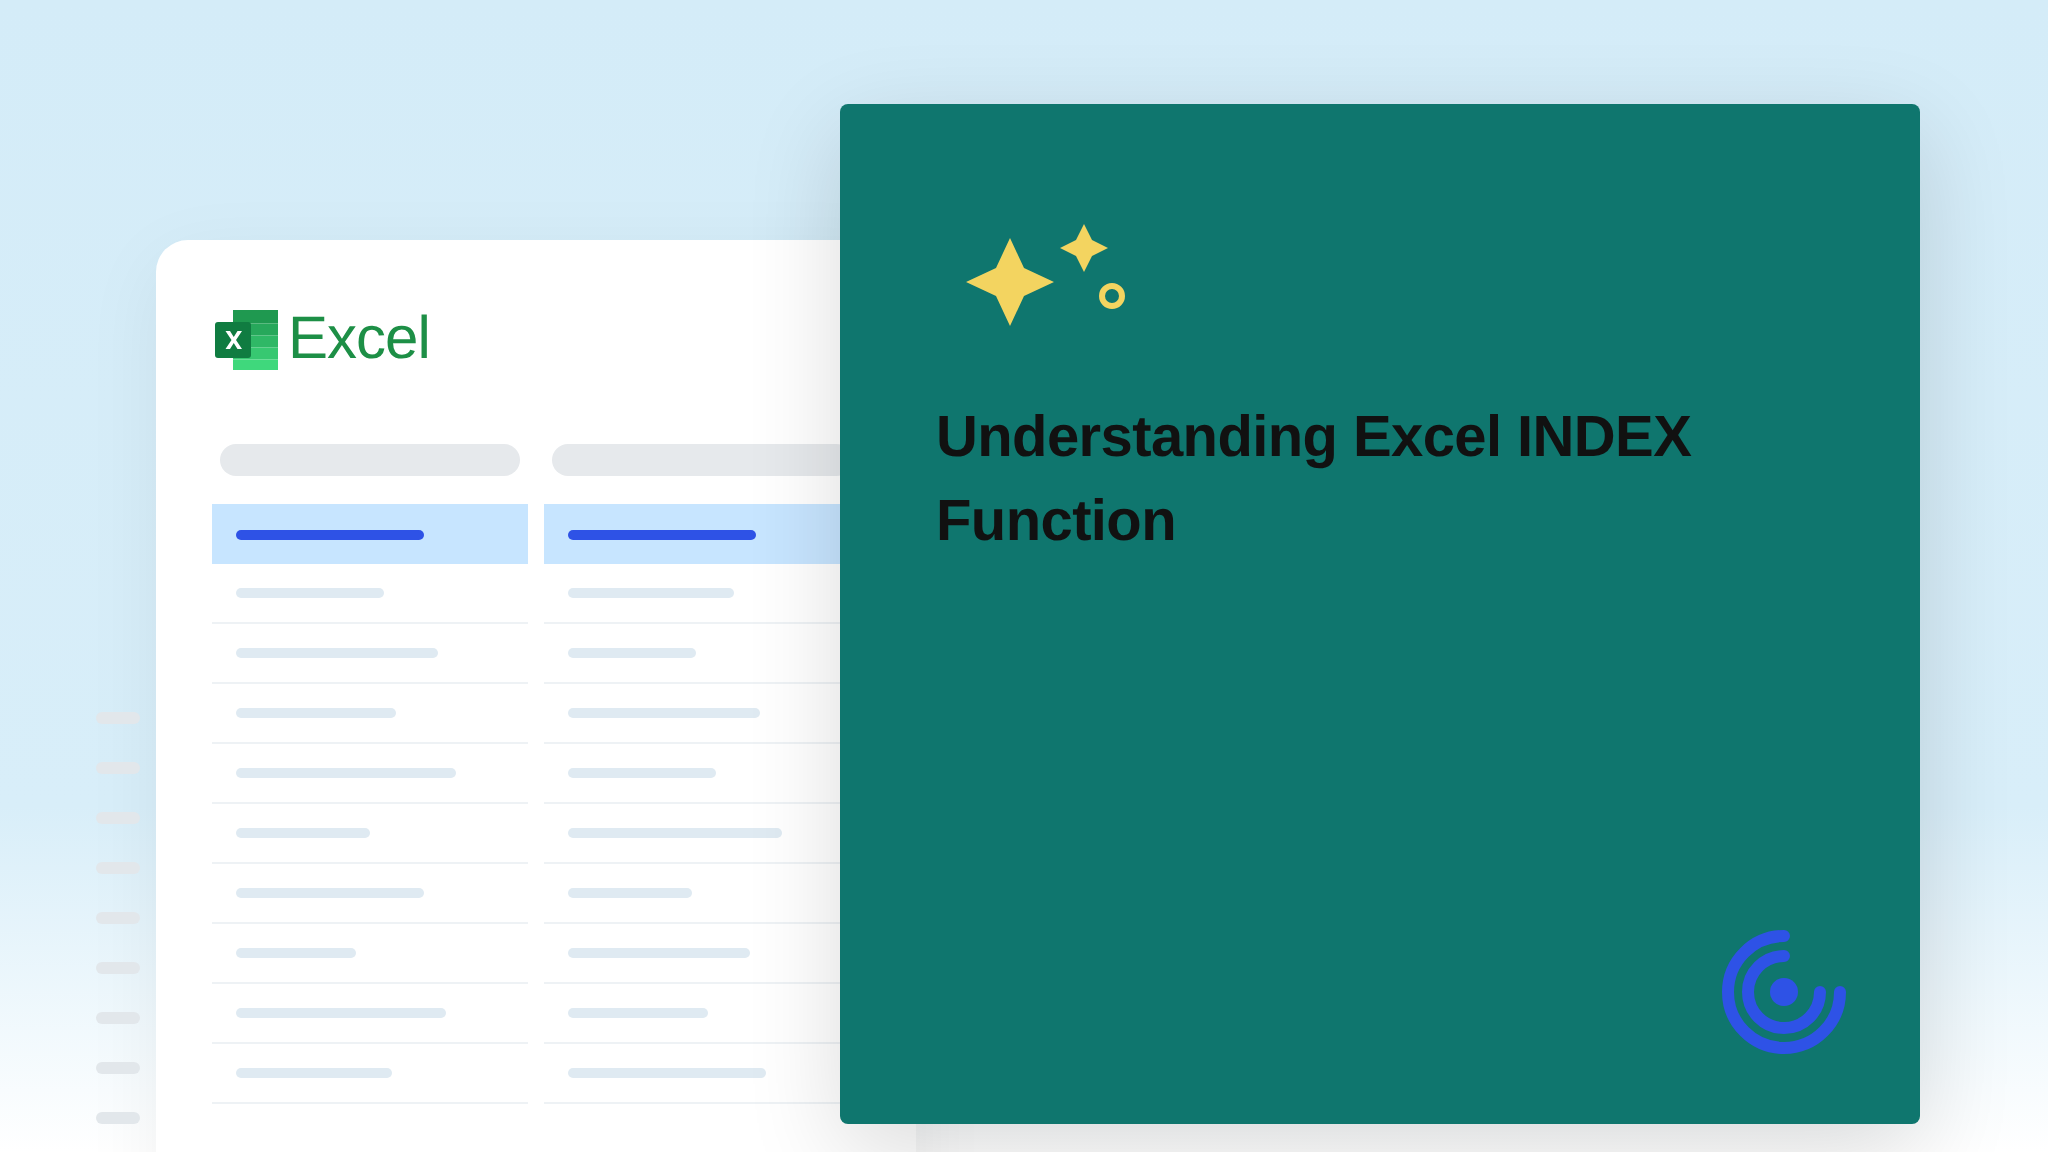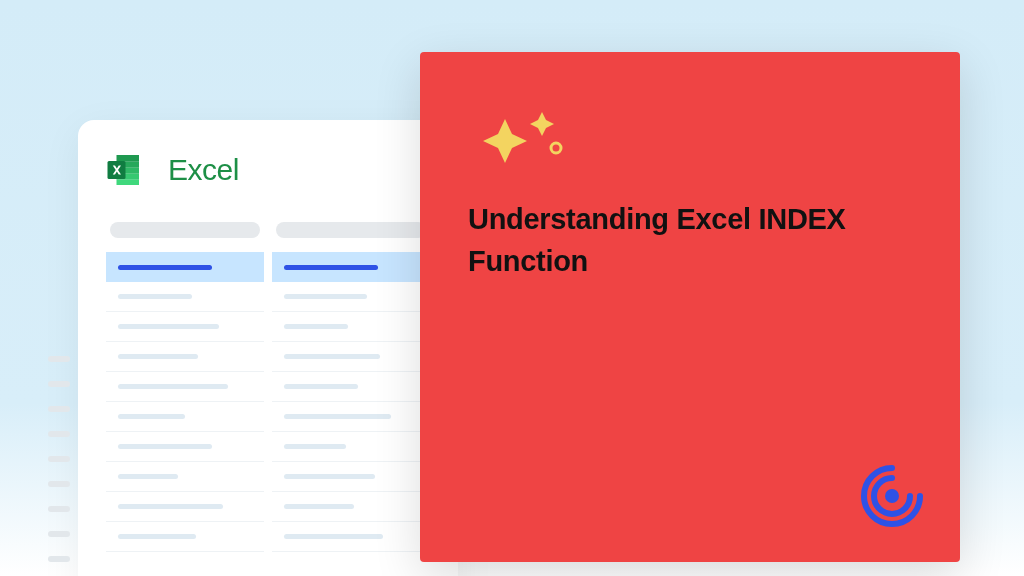--- a/index.html
+++ b/index.html
@@ -20,21 +20,21 @@
       width: 380px;
       height: 500px;
       background: #ffffff;
       border-radius: 16px;
       box-shadow: 0 10px 40px rgba(0,0,0,0.06);
       padding: 32px 28px;
     }
     .excel-header {
       display: flex;
       align-items: center;
-      gap: 26px;
+      gap: 2px;
       margin-bottom: 34px;
     }
     .excel-icon {
       width: 36px;
       height: 36px;
     }
     .excel-label {
       font-size: 30px;
       font-weight: 500;
       color: #1d8f46;
@@ -101,21 +101,21 @@
       border-radius: 3px;
     }
 
     
     .title-card {
       position: absolute;
       left: 420px;
       top: 52px;
       width: 540px;
       height: 510px;
-      background: #ef4444;
+      background: #0f766e;
       border-radius: 4px;
       box-shadow: 0 14px 48px rgba(0,0,0,0.14);
       padding: 50px 48px;
     }
     .sparkles {
       position: relative;
       width: 120px;
       height: 70px;
       margin-bottom: 26px;
     }

